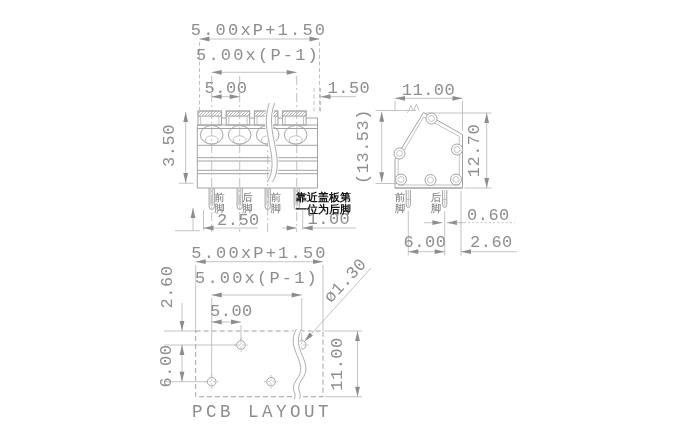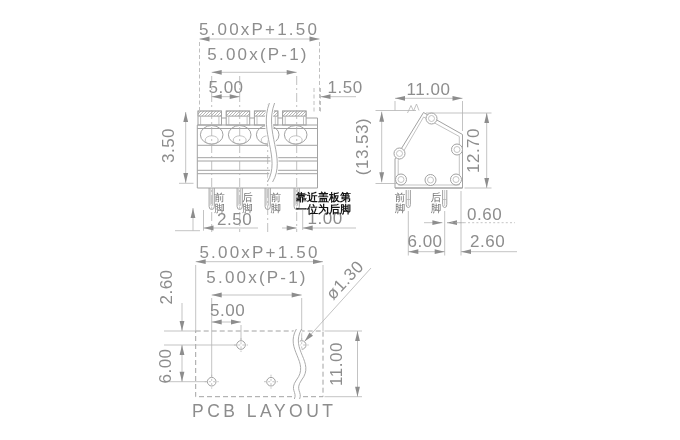--- a/index.html
+++ b/index.html
@@ -1,17 +1,17 @@
 <!DOCTYPE html>
 <html><head>
 <meta charset="utf-8">
 <style>
   html,body{margin:0;padding:0;background:#fff;}
   #canvas{position:relative;width:548px;height:440px;background:#ffffff;overflow:hidden;
-          font-family:Liberation Sans, sans-serif;}
+          font-family:Liberation Mono, monospace;}
   svg{position:absolute;left:0;top:0;}
   .ln{stroke:#a2a2a2;stroke-width:1;fill:none;}
   .lt{stroke:#b4b4b4;stroke-width:0.8;fill:none;}
   .cl{stroke:#b0b0b0;stroke-width:0.8;fill:none;stroke-dasharray:9 3 2 3;}
   .dsh{stroke:#b0b0b0;stroke-width:0.8;fill:none;stroke-dasharray:4 2.5;}
   .dot{stroke:#b6b6b6;stroke-width:0.8;fill:none;stroke-dasharray:2 2.2;}
   .brk{stroke:#a2a2a2;stroke-width:0.9;fill:none;}
   .msk{stroke:#ffffff;stroke-width:8;fill:none;}
   .wfill{fill:#ffffff;stroke:#a2a2a2;stroke-width:1;}
   .txt{fill:#8d8d8d;font-size:17px;letter-spacing:0.5px;}

